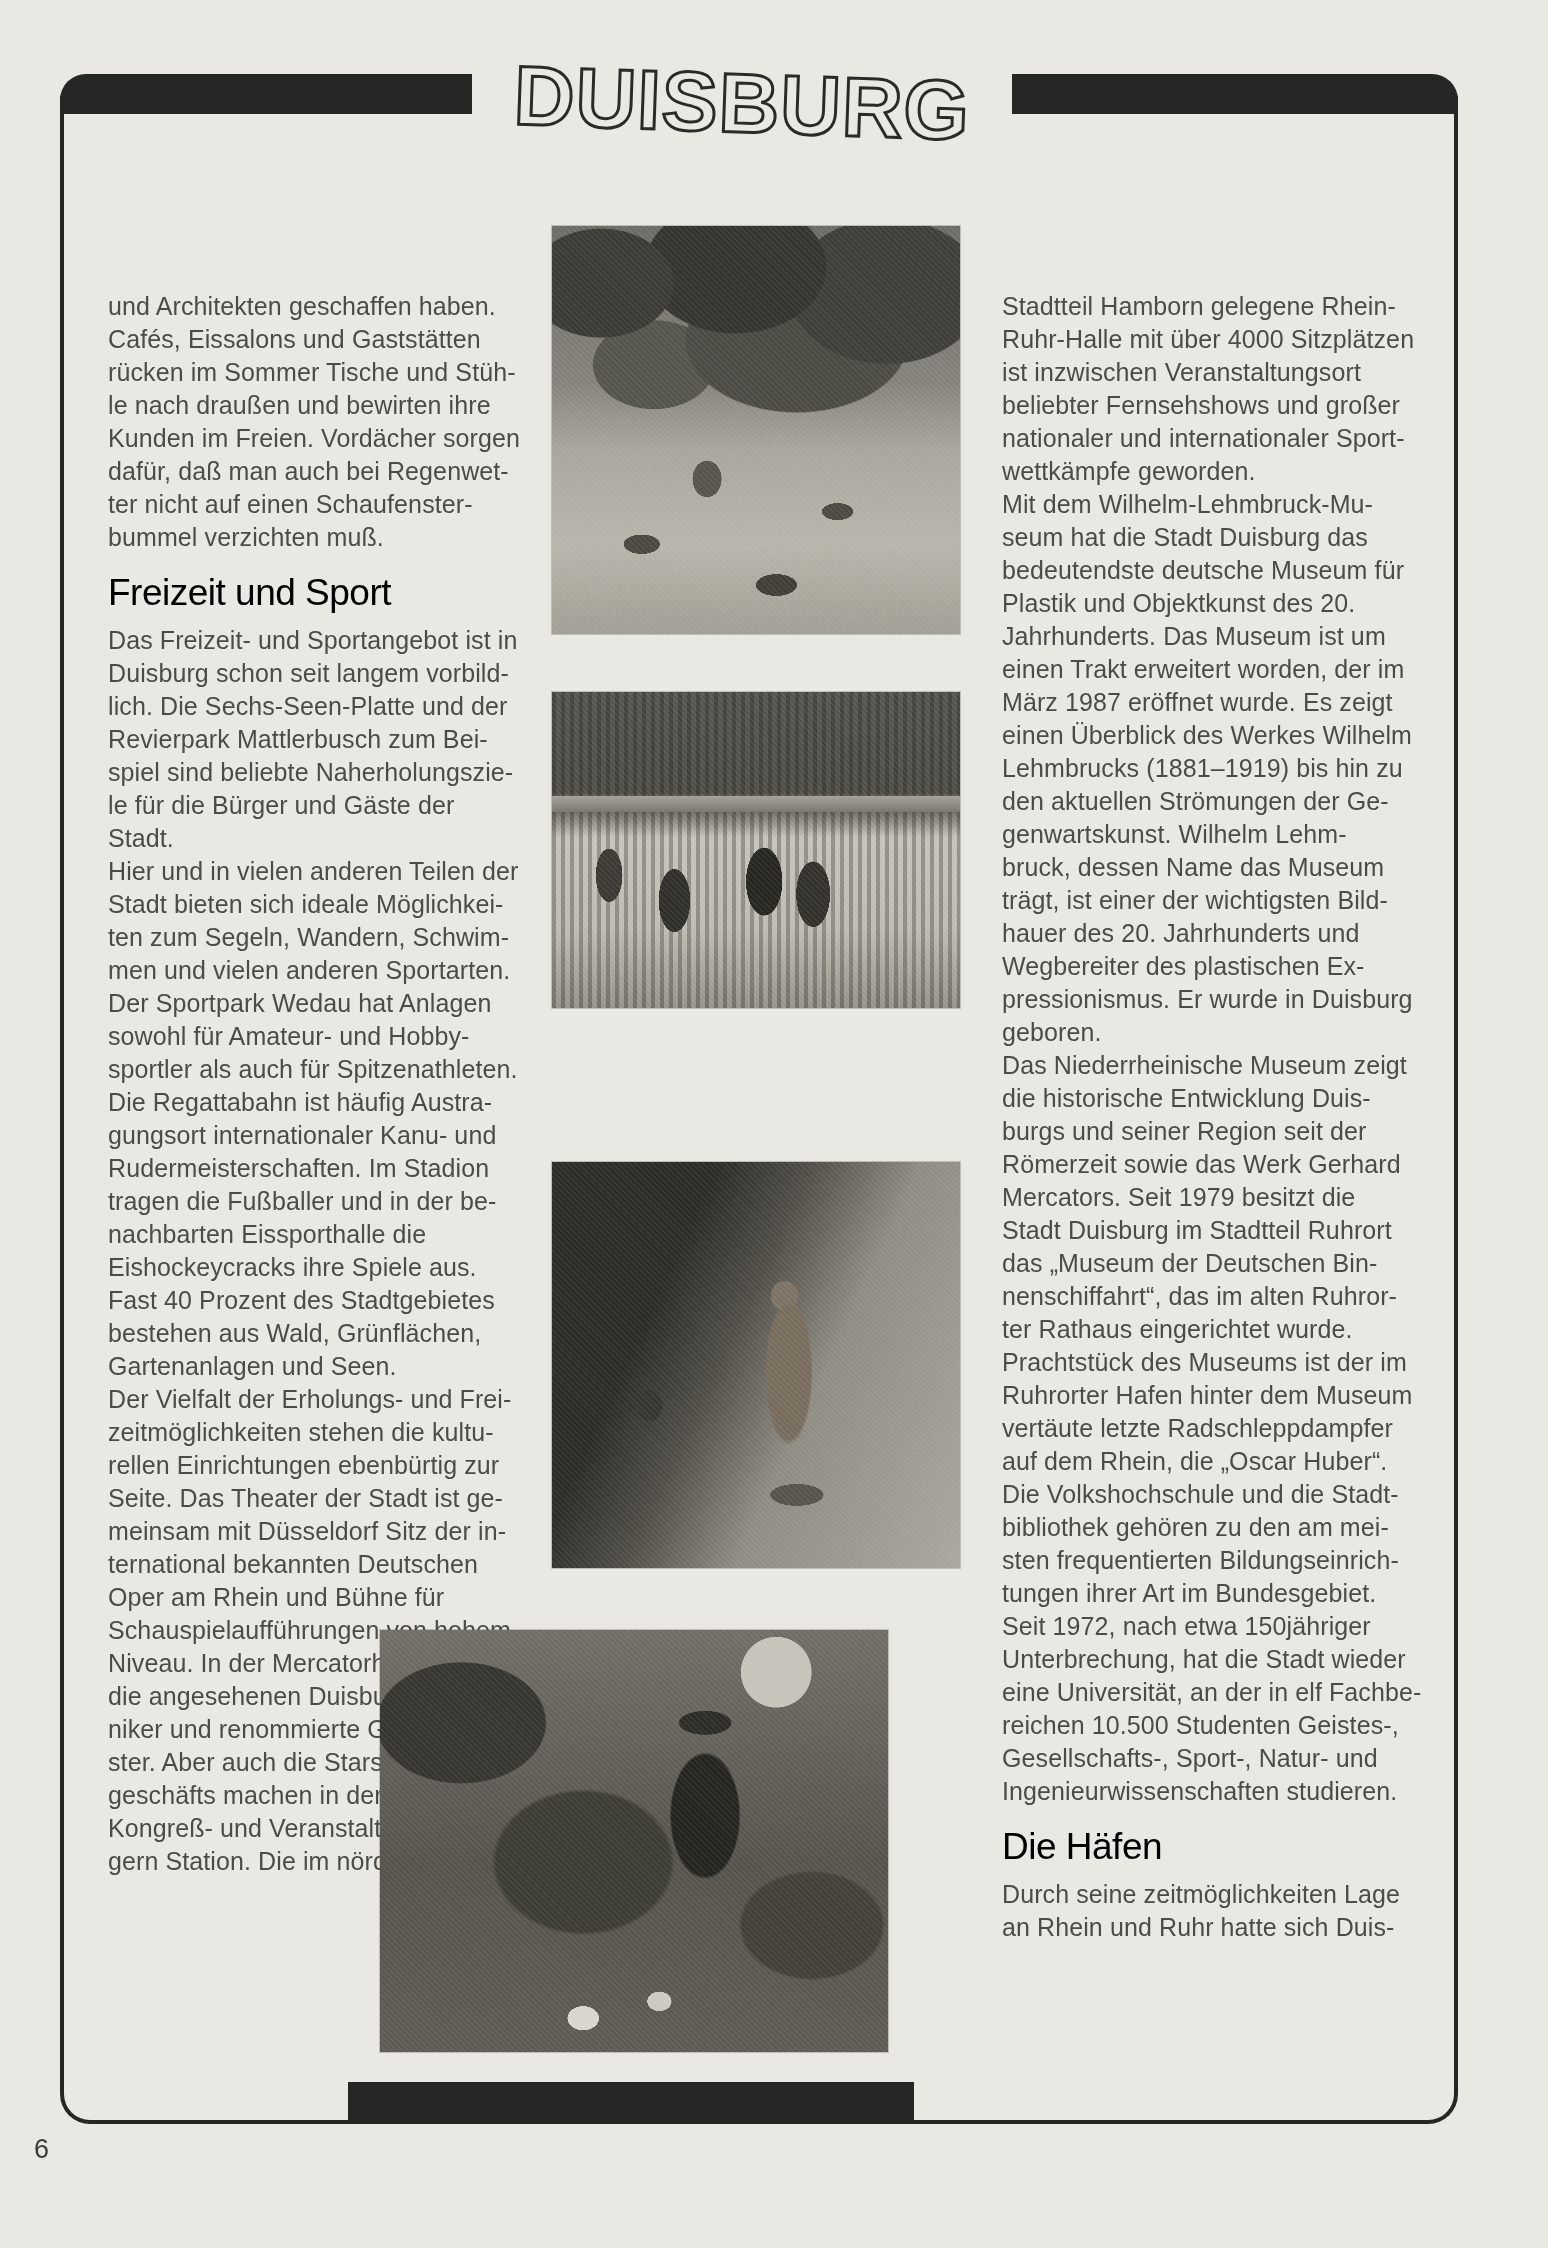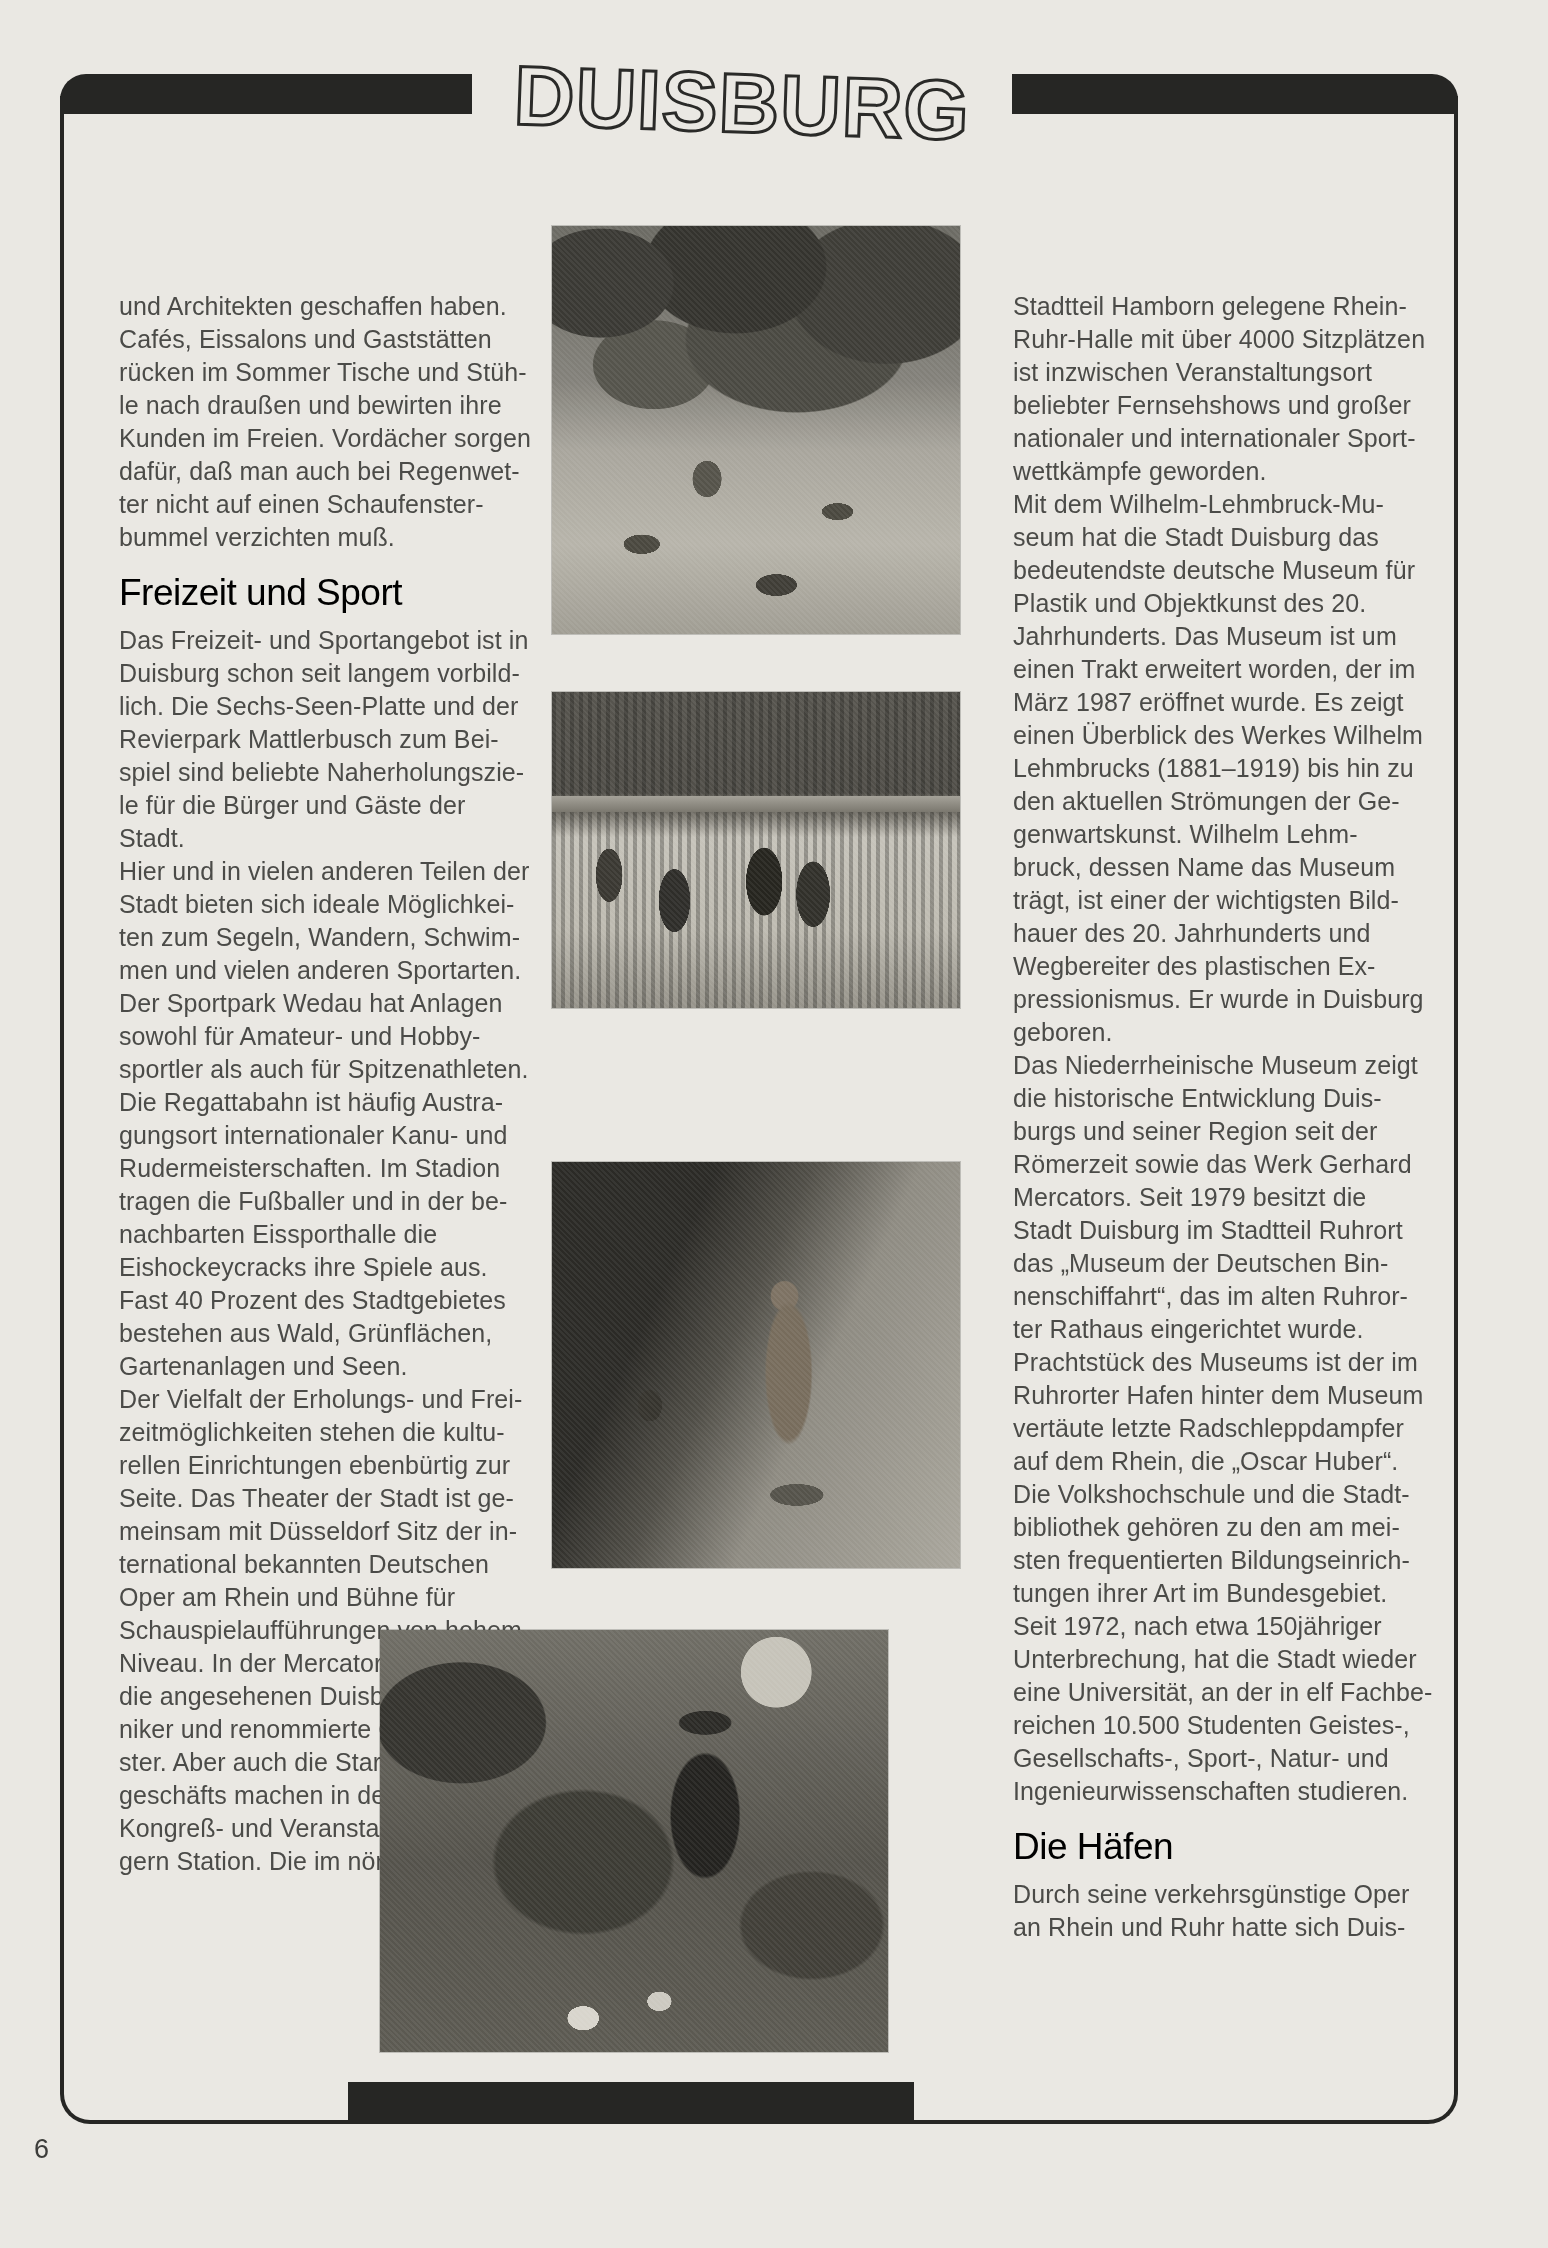--- a/index.html
+++ b/index.html
@@ -20,21 +20,21 @@
   .bar { position:absolute; background:#262624; height:40px; top:74px; }
   .bar-top-left  { left:60px;  width:412px; border-radius:26px 0 0 0; }
   .bar-top-right { left:1012px; width:446px; border-radius:0 26px 0 0; }
   .bar-bottom    { left:348px; top:2082px; width:566px; height:38px; }
   
   .masthead {
     position:absolute; left:466px; top:40px; width:552px; height:126px;
     transform:rotate(2deg);
   }
   
-  .col { position:absolute; font-size:25px; line-height:33px; letter-spacing:0.1px;margin-left:11px; }
+  .col { position:absolute; font-size:25px; line-height:33px; letter-spacing:0.1px; }
   .col-left  { left:108px;  top:290px; width:416px; }
   .col-right { left:1002px; top:290px; width:428px; }
   .para { margin:0; white-space:pre-line; }
   h2.heading {
     margin:16px 0 8px 0; font-size:37px; line-height:46px;
     font-weight:400; letter-spacing:-0.5px; color:#000000; white-space:pre-line;
   }
   
   .photo { position:absolute; overflow:hidden; background:#9a978f; box-shadow:0 0 0 1px rgba(60,60,55,.25); }
   .photo::before {
@@ -200,17 +200,17 @@
 bibliothek gehören zu den am mei-
 sten frequentierten Bildungseinrich-
 tungen ihrer Art im Bundesgebiet.</p>
   <p class="para">Seit 1972, nach etwa 150jähriger
 Unterbrechung, hat die Stadt wieder
 eine Universität, an der in elf Fachbe-
 reichen 10.500 Studenten Geistes-,
 Gesellschafts-, Sport-, Natur- und
 Ingenieurwissenschaften studieren.</p>
   <h2 class="heading">Die Häfen</h2>
-  <p class="para">Durch seine verkehrsgünstige Oper
+  <p class="para">Durch seine zeitmöglichkeiten Lage
 an Rhein und Ruhr hatte sich Duis-</p>
 </div>
 
 <div class="page-number">6</div>
 
 </body></html>

